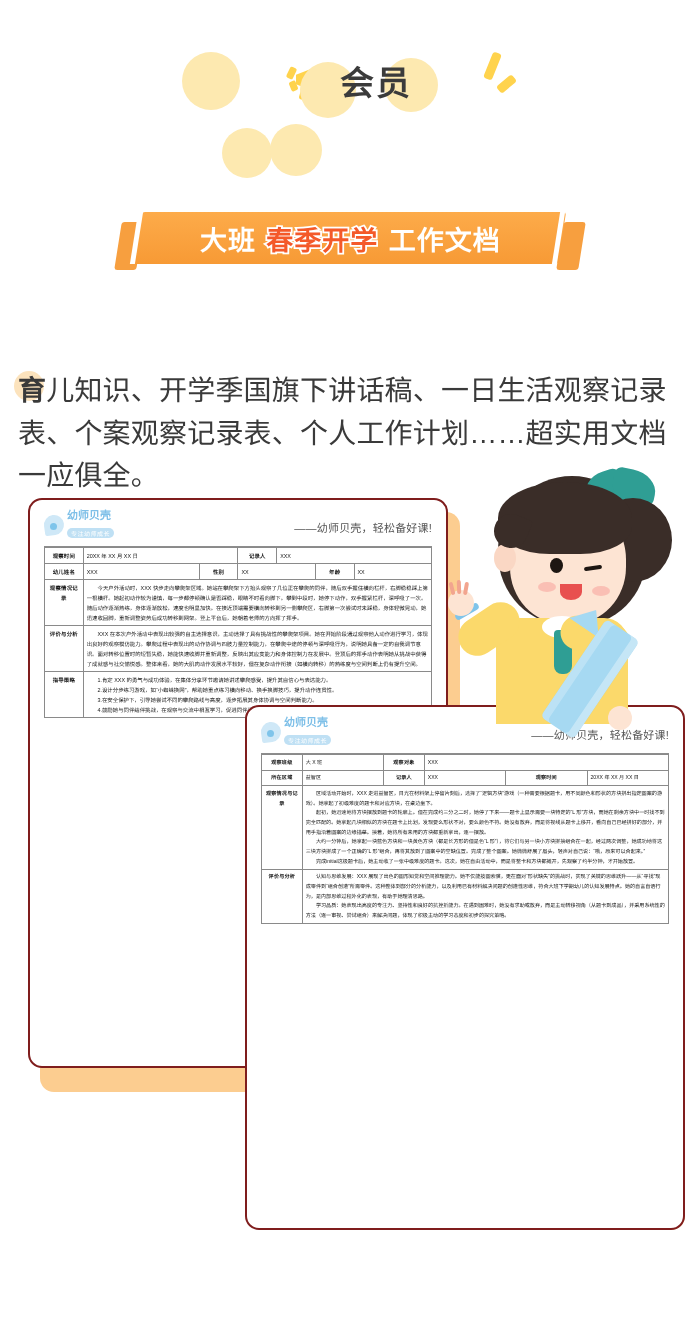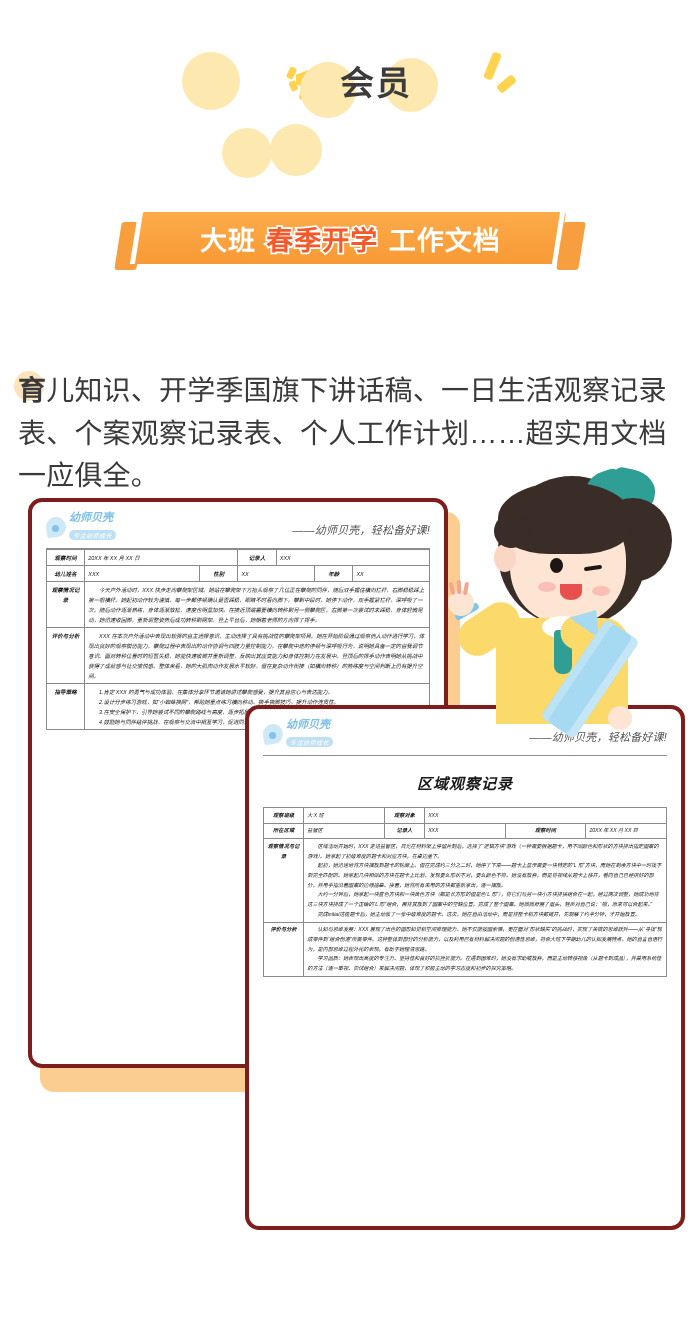--- a/index.html
+++ b/index.html
@@ -122,23 +122,22 @@
 
   
   .shadow-block {
     position:absolute; background:#fccd90; border-radius:14px;
   }
   .sh1 { left:40px; top:512px; width:420px; height:580px; }
   .sh2 { left:255px; top:718px; width:430px; height:512px; }
 
   .doc-card {
     position:absolute; background:#ffffff;
-    border:4px solid #7f1d1d; border-radius:14px;
+    border:2px solid #7f1d1d; border-radius:14px;
     overflow:hidden;
-    font-style:italic;
   }
   .doc1 { left:28px; top:498px; width:420px; height:570px; }
   .doc2 { left:245px; top:705px; width:440px; height:525px; }
 
   .doc-inner { padding:10px 14px 0 14px; }
 
   .doc-head {
     display:flex; align-items:flex-start; justify-content:space-between;
     padding-bottom:5px;
   }
@@ -416,21 +415,20 @@
         </div>
         <div>
           <div class="logo-text">幼师贝壳</div>
           <div class="logo-sub">专注幼师成长</div>
         </div>
       </div>
       <div class="tagline">——幼师贝壳，轻松备好课!</div>
     </div>
     <div class="rule"></div>
 
-    <div class="doc-title">区域观察记录</div>
 
     <table class="doc-table">
       <tbody>
           <tr>
             <td class="lbl" colspan="1">观察班级</td>
             <td class="val" colspan="2">大 X 班</td>
             <td class="lbl" colspan="1">观察对象</td>
             <td class="val" colspan="6">XXX</td>
           </tr>
           <tr>

